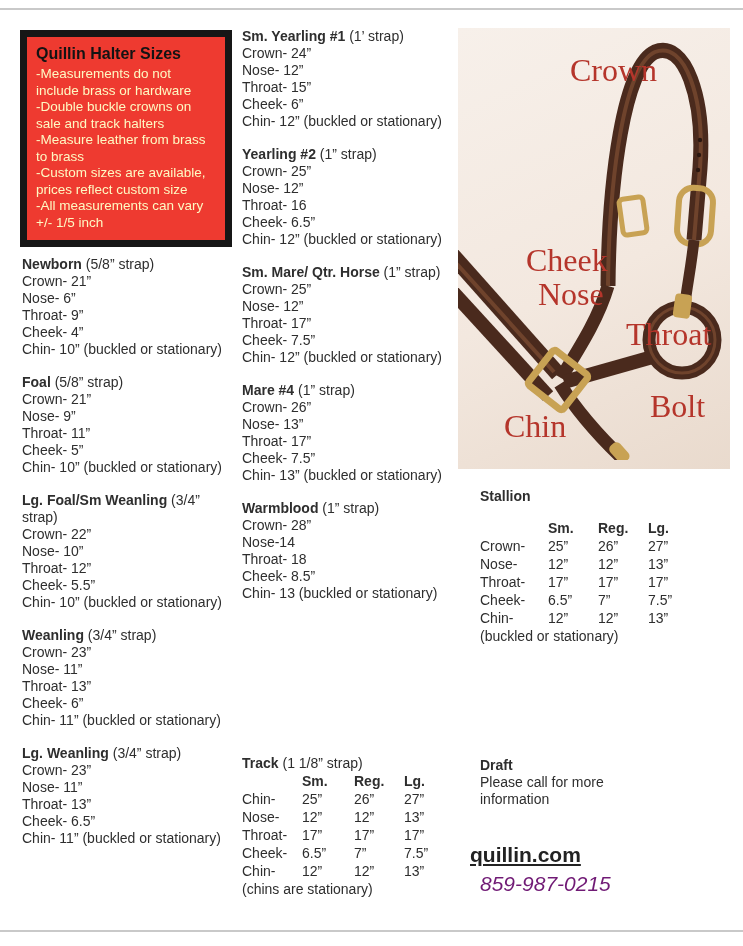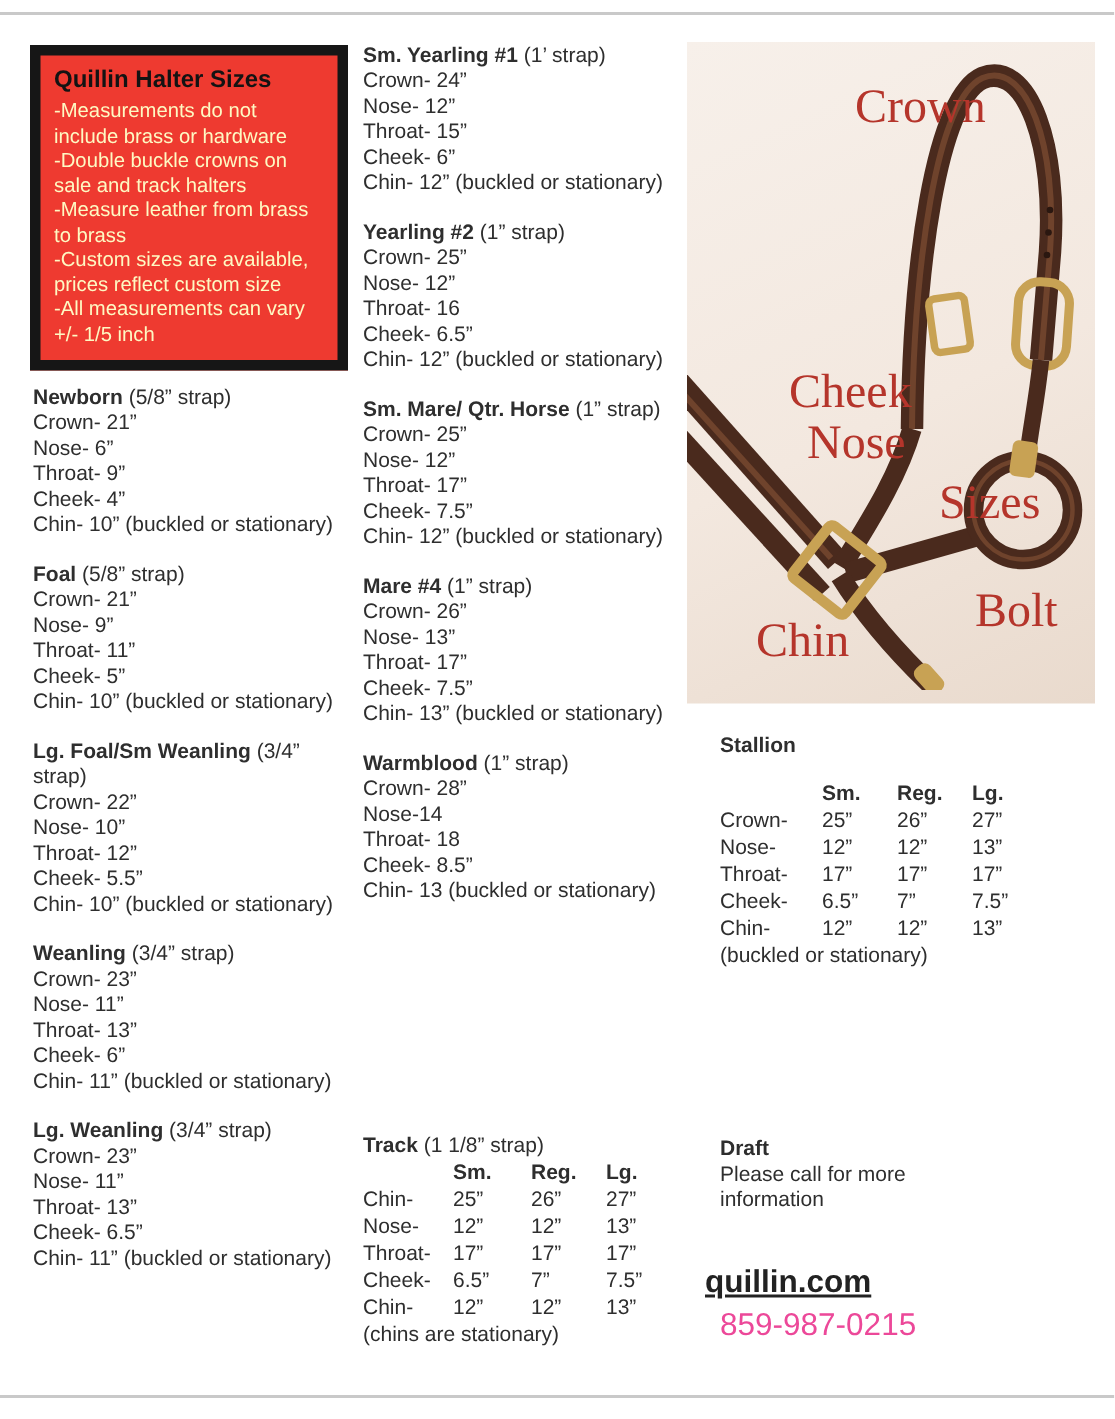--- a/index.html
+++ b/index.html
@@ -53,21 +53,21 @@
   .strap{stroke:var(--leather);fill:none;}
   .strap-hi{stroke:var(--leather-hi);fill:none;}
   .brass{stroke:var(--brass);fill:none;}
   .brass-fill{fill:var(--brass);stroke:none;}
 
   
   .draft{position:absolute;left:480px;top:757px;width:160px;}
   .draft-title{font-weight:bold;}
   .website{position:absolute;left:470px;top:843px;font-size:21px;line-height:24px;
            font-weight:bold;text-decoration:underline;color:#222;cursor:pointer;}
-  .phone{position:absolute;left:480px;top:872px;font-size:21px;line-height:24px;color:#ec4899;}
+  .phone{position:absolute;left:480px;top:872px;font-size:21px;line-height:24px;color:#701a75;font-style:italic;}
 </style>
 </head>
 <body>
 
 <div class="page">
   <div class="rule rule-top"></div>
   <div class="rule rule-bottom"></div>
 
   <div class="note-box">
     <div class="note-title">Quillin Halter Sizes</div>
@@ -266,21 +266,21 @@
       <rect class="brass-fill" x="216" y="266" width="17" height="24" rx="4" transform="rotate(8 224 278)"></rect>
 
       <path class="strap" d="M102,356 C120,385 145,412 166,432" stroke-width="13"></path>
       <rect class="brass-fill" x="155" y="414" width="13" height="22" rx="5" transform="rotate(-42 161 425)"></rect>
 
       <rect class="brass" x="78" y="330" width="44" height="44" rx="3" stroke-width="7" transform="rotate(38 100 352)"></rect>
     </svg>
     <span class="photo-label lbl-crown">Crown</span>
     <span class="photo-label lbl-cheek">Cheek</span>
     <span class="photo-label lbl-nose">Nose</span>
-    <span class="photo-label lbl-throat">Sizes</span>
+    <span class="photo-label lbl-throat">Throat</span>
     <span class="photo-label lbl-bolt">Bolt</span>
     <span class="photo-label lbl-chin">Chin</span>
   </div>
 
   <div class="stallion">
     <div class="block-title">
       <b>Stallion</b>
     </div>
     <div>
         <div class="tbl">

